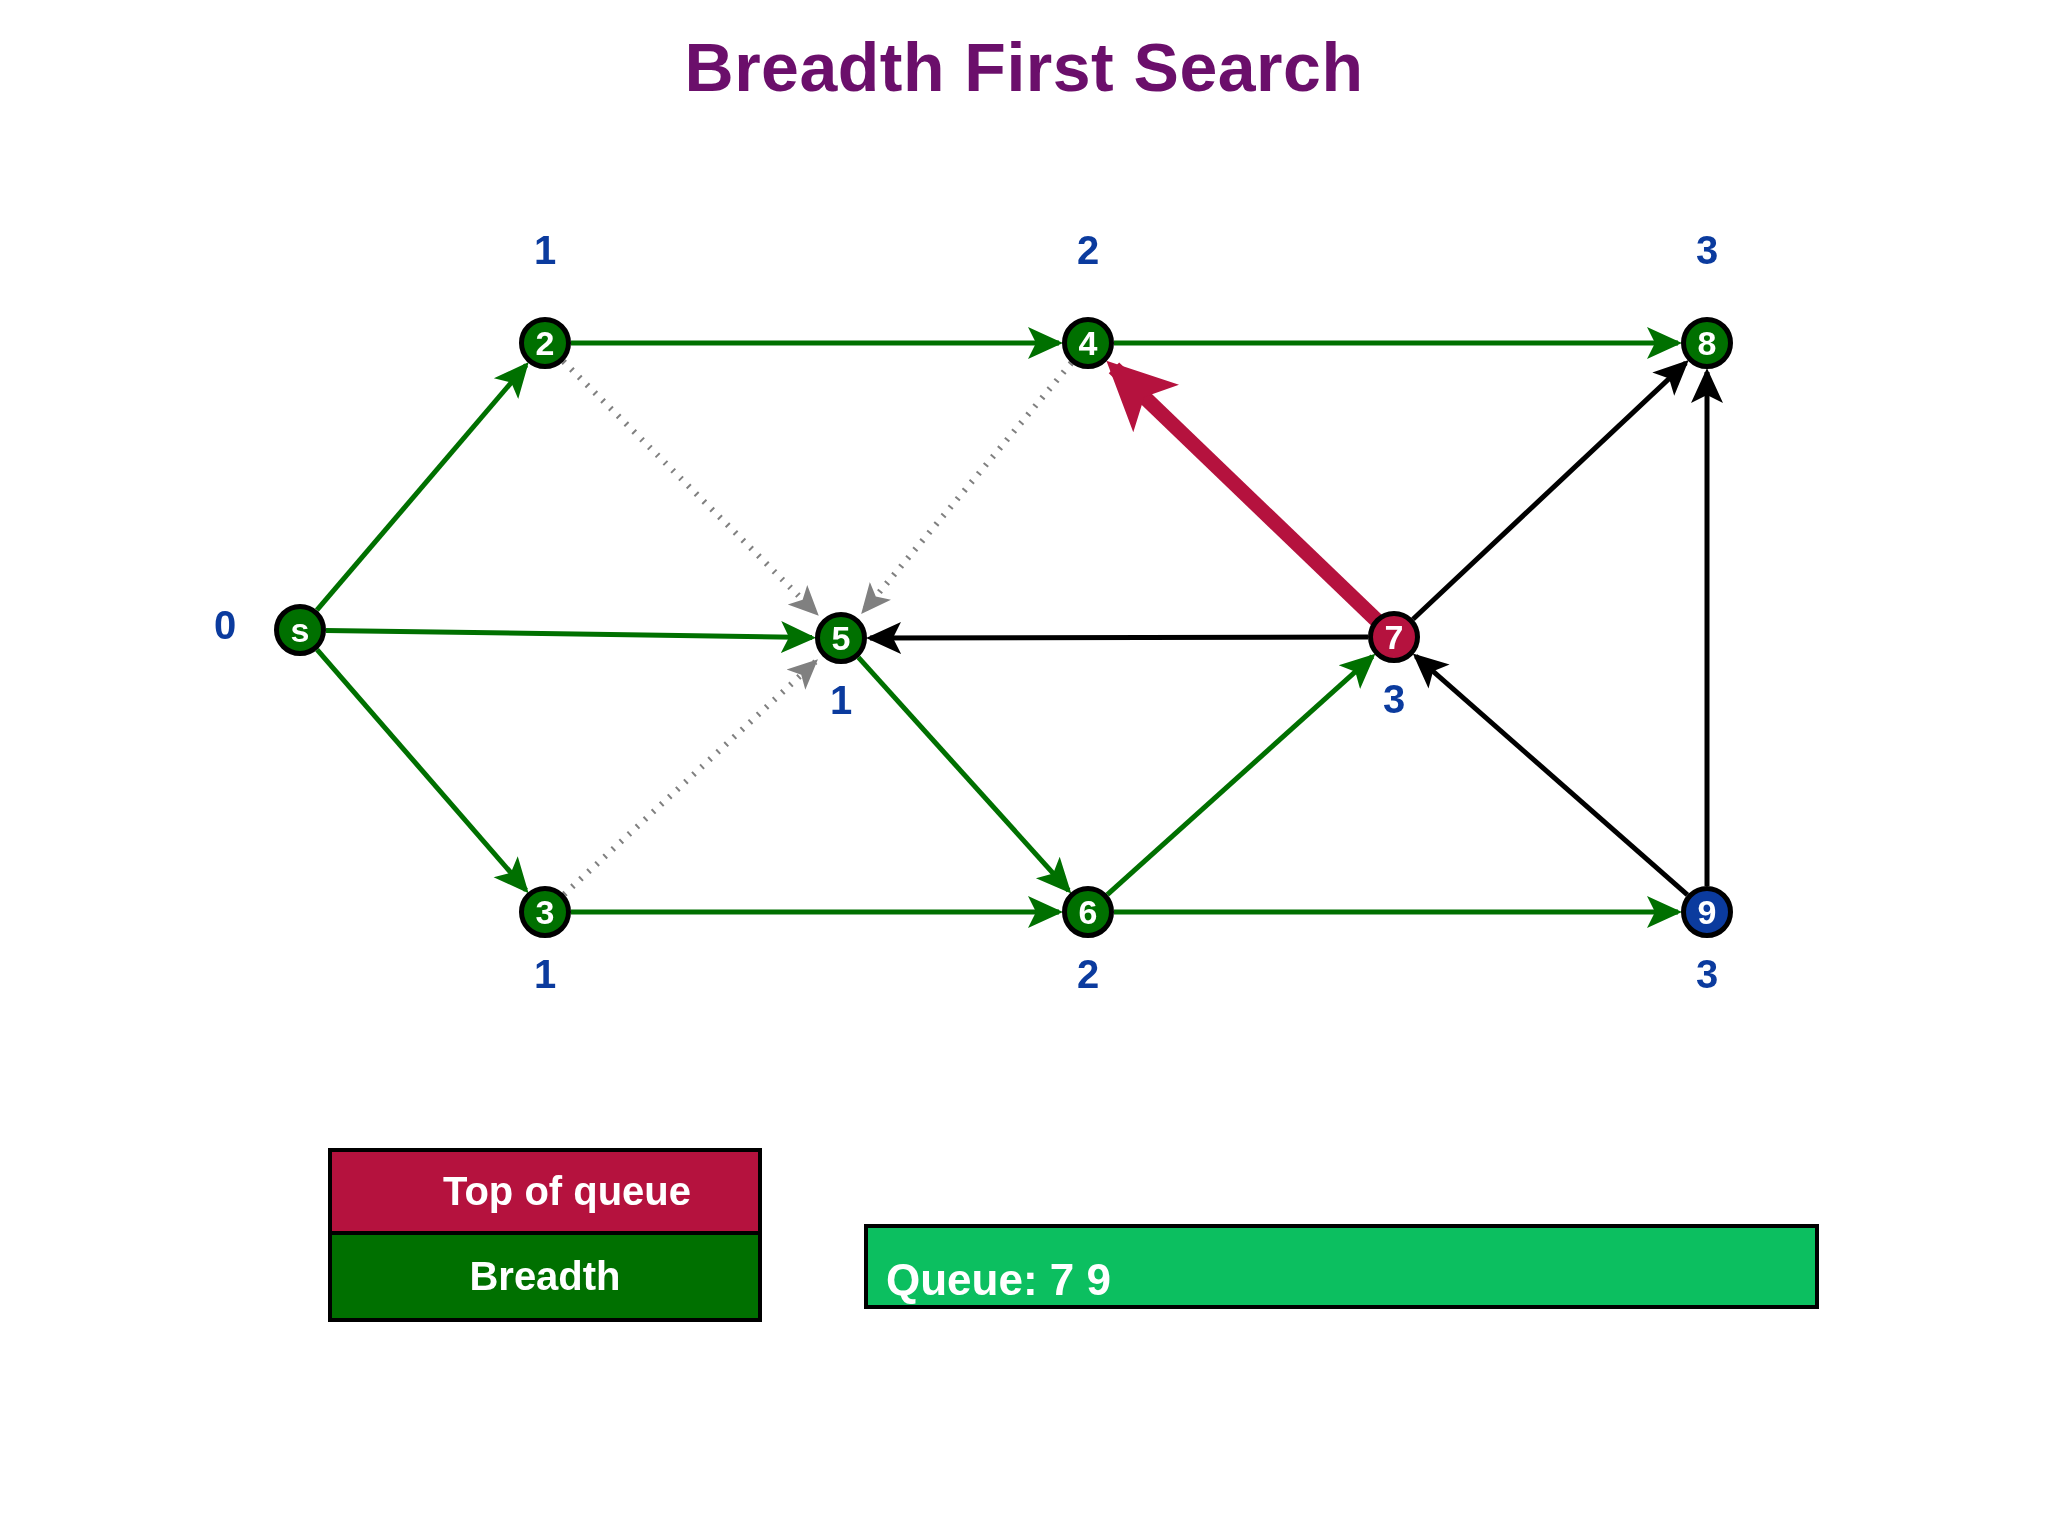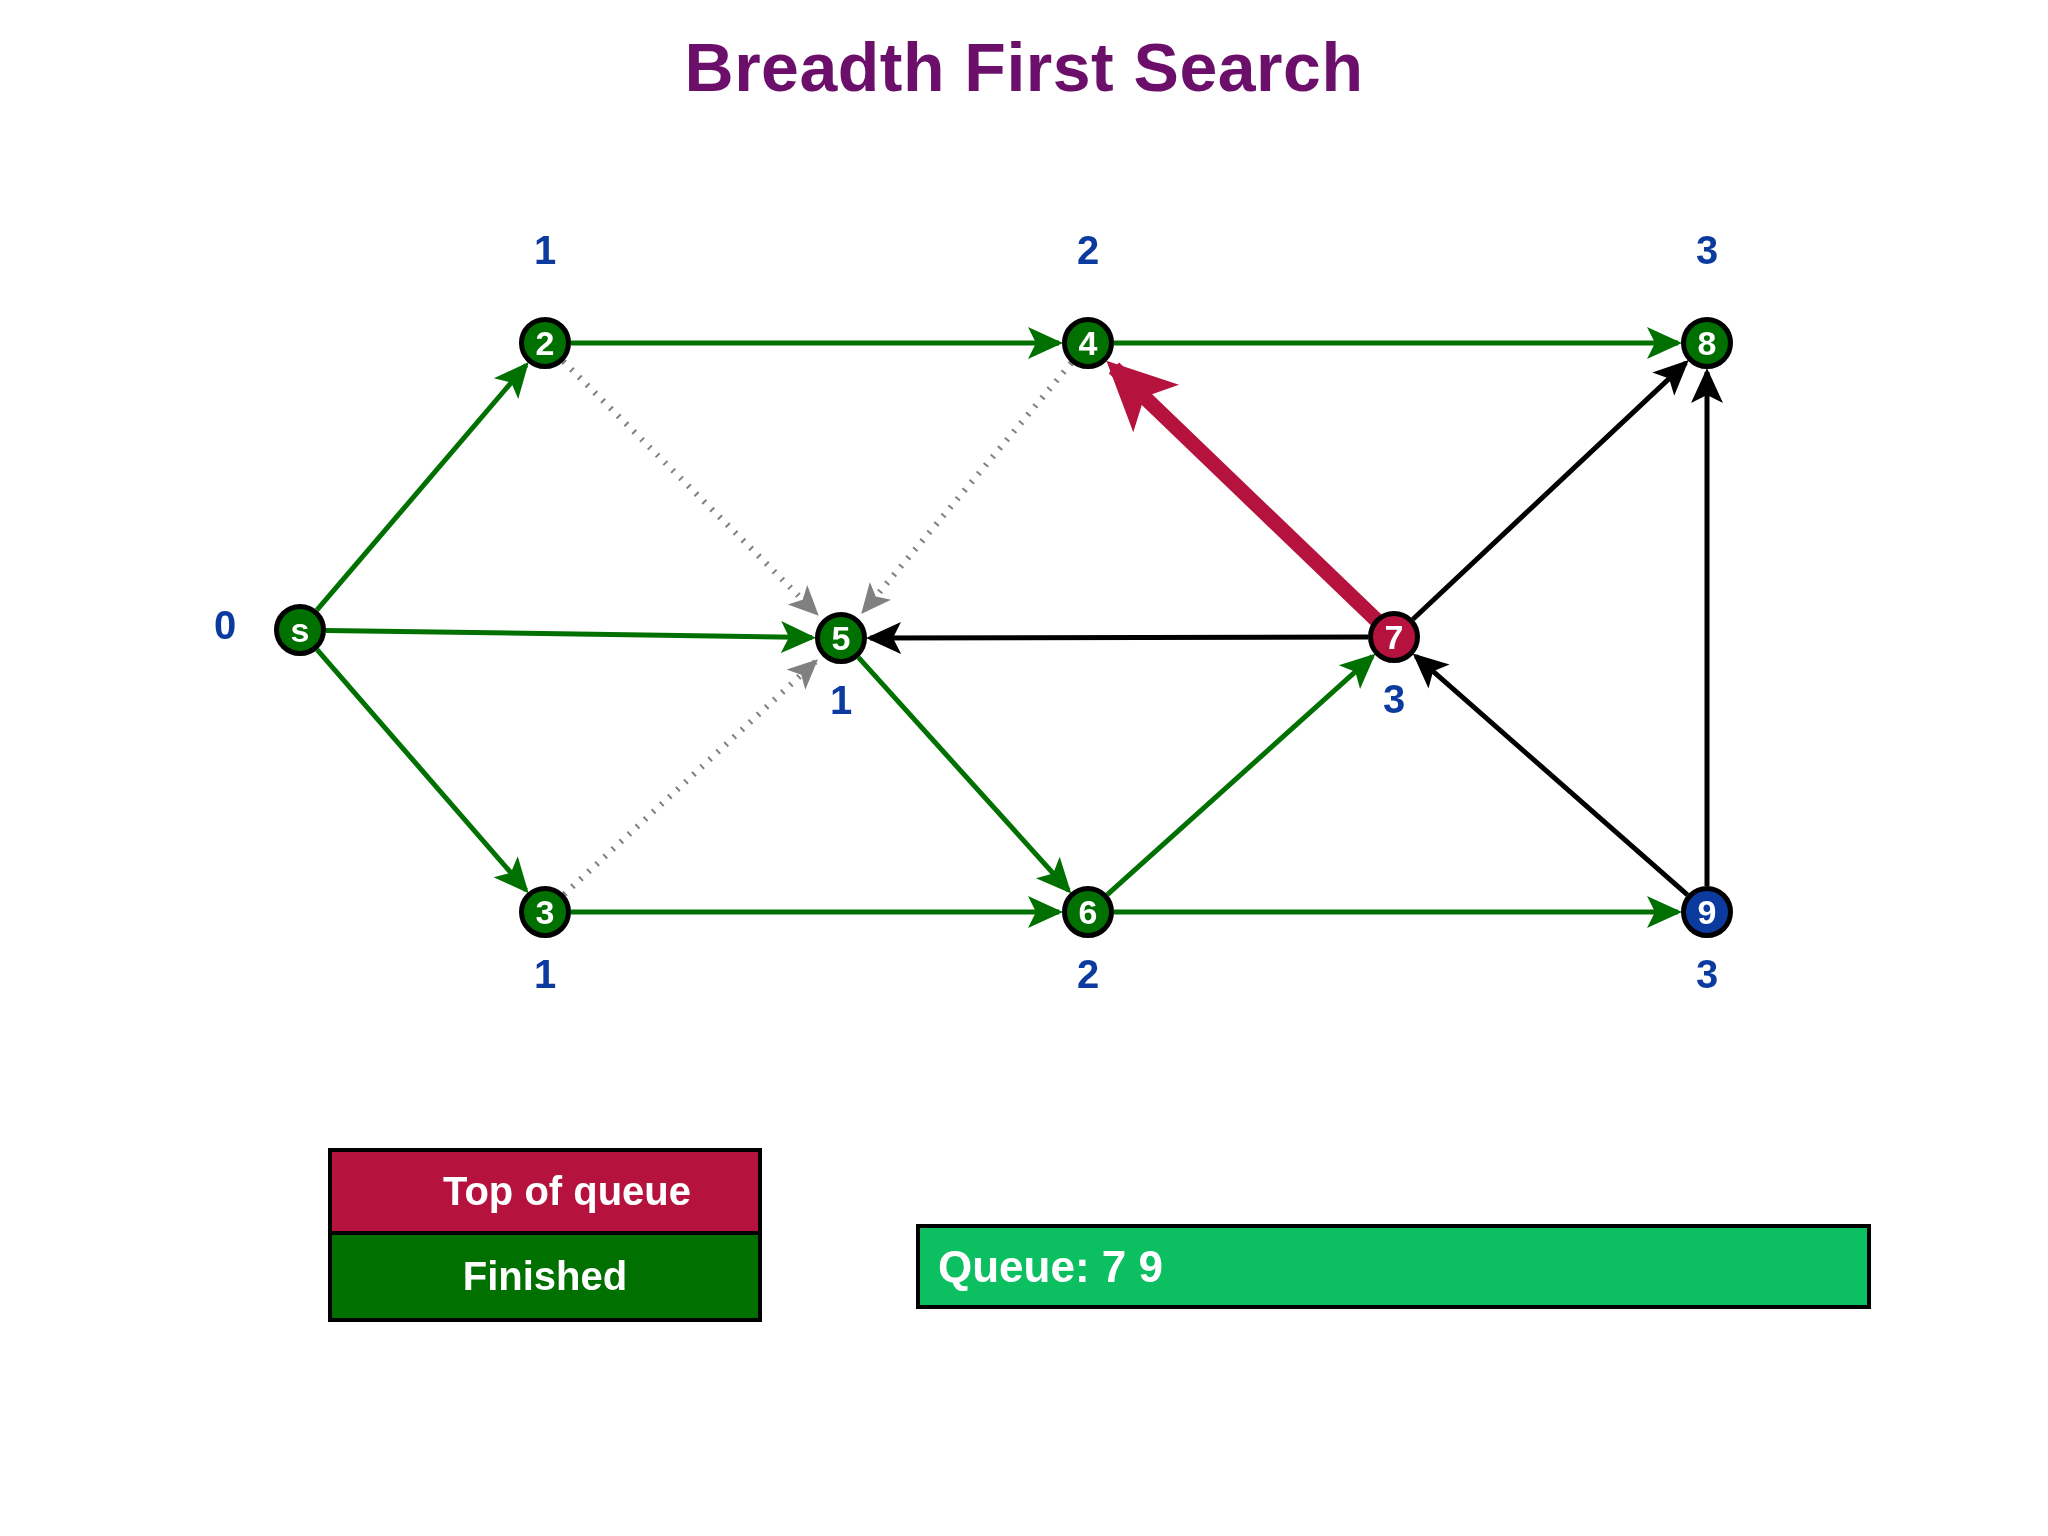--- a/index.html
+++ b/index.html
@@ -14,23 +14,23 @@
         display:flex;align-items:center;justify-content:center;
         color:#ffffff;font-size:34px;font-weight:bold;line-height:1;}
   .dist{position:absolute;color:#0B3B9E;font-size:40px;font-weight:bold;
         text-align:center;width:60px;}
   #legend{position:absolute;left:328px;top:1148px;width:434px;
           border:4px solid #000000;box-sizing:border-box;background:#fff;}
   .legend-row{height:83px;border-bottom:4px solid #000000;box-sizing:border-box;
               display:flex;align-items:center;justify-content:center;
               color:#ffffff;font-size:40px;font-weight:bold;}
   .legend-row:last-child{border-bottom:none;}
-  #queue-box{position:absolute;left:916px;top:1224px;width:955px;height:85px;
+  #queue-box{position:absolute;left:864px;top:1224px;width:955px;height:85px;
              background:#0CBF60;border:4px solid #000000;box-sizing:border-box;
-             display:flex;align-items:center;}
+             display:flex;align-items:flex-end;}
   #queue-text{color:#ffffff;font-size:44px;font-weight:bold;padding-left:18px;}
 </style>
 </head>
 <body>
 
 <div id="stage">
 
   <div id="title">Breadth First Search</div>
 
   <svg id="graph" viewBox="0 0 2048 1536" width="2048" height="1536">
@@ -106,21 +106,21 @@
         <span>9</span>
       </div>
       <div class="dist" style="left: 1677px; top: 952px;">3</div>
     </div>
 
   <div id="legend">
       <div class="legend-row" style="background: rgb(181, 18, 62); padding-left: 44px;">
         <span>Top of queue</span>
       </div>
       <div class="legend-row" style="background: rgb(0, 112, 0);">
-        <span>Finished</span>
+        <span>Breadth</span>
       </div>
     </div>
 
   <div id="queue-box">
     <span id="queue-text">Queue: 7 9</span>
   </div>
 
 </div>
 
 </body></html>

